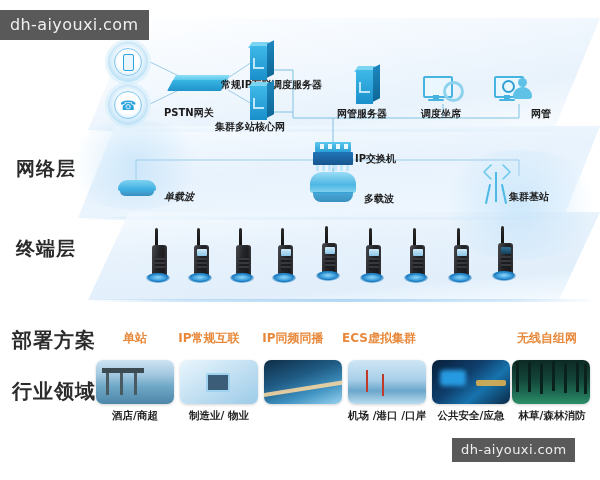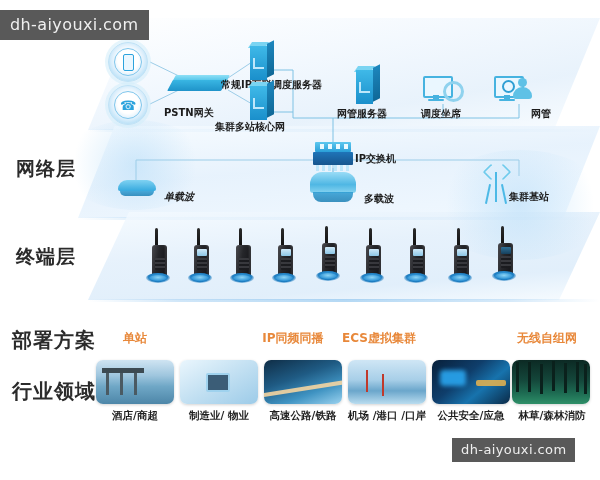--- a/index.html
+++ b/index.html
@@ -47,21 +47,21 @@
   }
 
   
   .layer-title{
     position:absolute;color:#2b2b2b;font-size:19px;font-weight:700;
     letter-spacing:1px;white-space:nowrap;
     font-family:"DejaVu Sans","Liberation Sans",sans-serif;
   }
   #t-app{left:16px;top:83px;}
   #t-net{left:16px;top:156px;}
-  #t-term{left:16px;top:236px;margin-top:8px;}
+  #t-term{left:16px;top:236px;}
 
   
   .nlabel{
     position:absolute;white-space:nowrap;color:#1c1c1c;
     font-size:10px;font-weight:700;
     font-family:"DejaVu Sans","Liberation Sans",sans-serif;
   }
 
   
   svg.wires{position:absolute;left:0;top:0;width:600px;height:480px;overflow:visible;pointer-events:none;}
@@ -465,34 +465,34 @@
     <div class="scr dark"></div>
     <div class="kp"></div>
     <div class="pad"></div>
     <div class="pad2"></div>
   </div>
 
   <div class="sec-title" id="t-deploy">部署方案</div>
   <div class="sec-title" id="t-industry">行业领域</div>
 
   <div class="scheme" style="left:102px;width:66px;">单站</div>
+  <div class="scheme" style="left:168px;width:82px;">IP常规互联</div>
   <div class="scheme" style="left:252px;width:82px;">IP同频同播</div>
   <div class="scheme" style="left:336px;width:86px;">ECS虚拟集群</div>
   <div class="scheme" style="left:504px;width:86px;">无线自组网</div>
 
   <div class="thumb art-hotel" style="left:96px;"></div>
   <div class="thumb art-mfg" style="left:180px;"></div>
   <div class="thumb art-road" style="left:264px;"></div>
   <div class="thumb art-port" style="left:348px;"></div>
   <div class="thumb art-safety" style="left:432px;"></div>
   <div class="thumb art-forest" style="left:512px;"></div>
 
   <div class="cap" style="left:96px;width:78px;">酒店/商超</div>
   <div class="cap" style="left:178px;width:82px;">制造业/ 物业</div>
-  <div class="cap" style="left:260px;width:86px;">高速公路/铁路</div>
   <div class="cap" style="left:342px;width:90px;">机场 /港口 /口岸</div>
   <div class="cap" style="left:428px;width:86px;">公共安全/应急</div>
   <div class="cap" style="left:508px;width:88px;">林草/森林消防</div>
 
   <div class="watermark" id="wm-top">dh-aiyouxi.com</div>
   <div class="watermark" id="wm-bottom">dh-aiyouxi.com</div>
 
 </div>
 
 </body></html>

